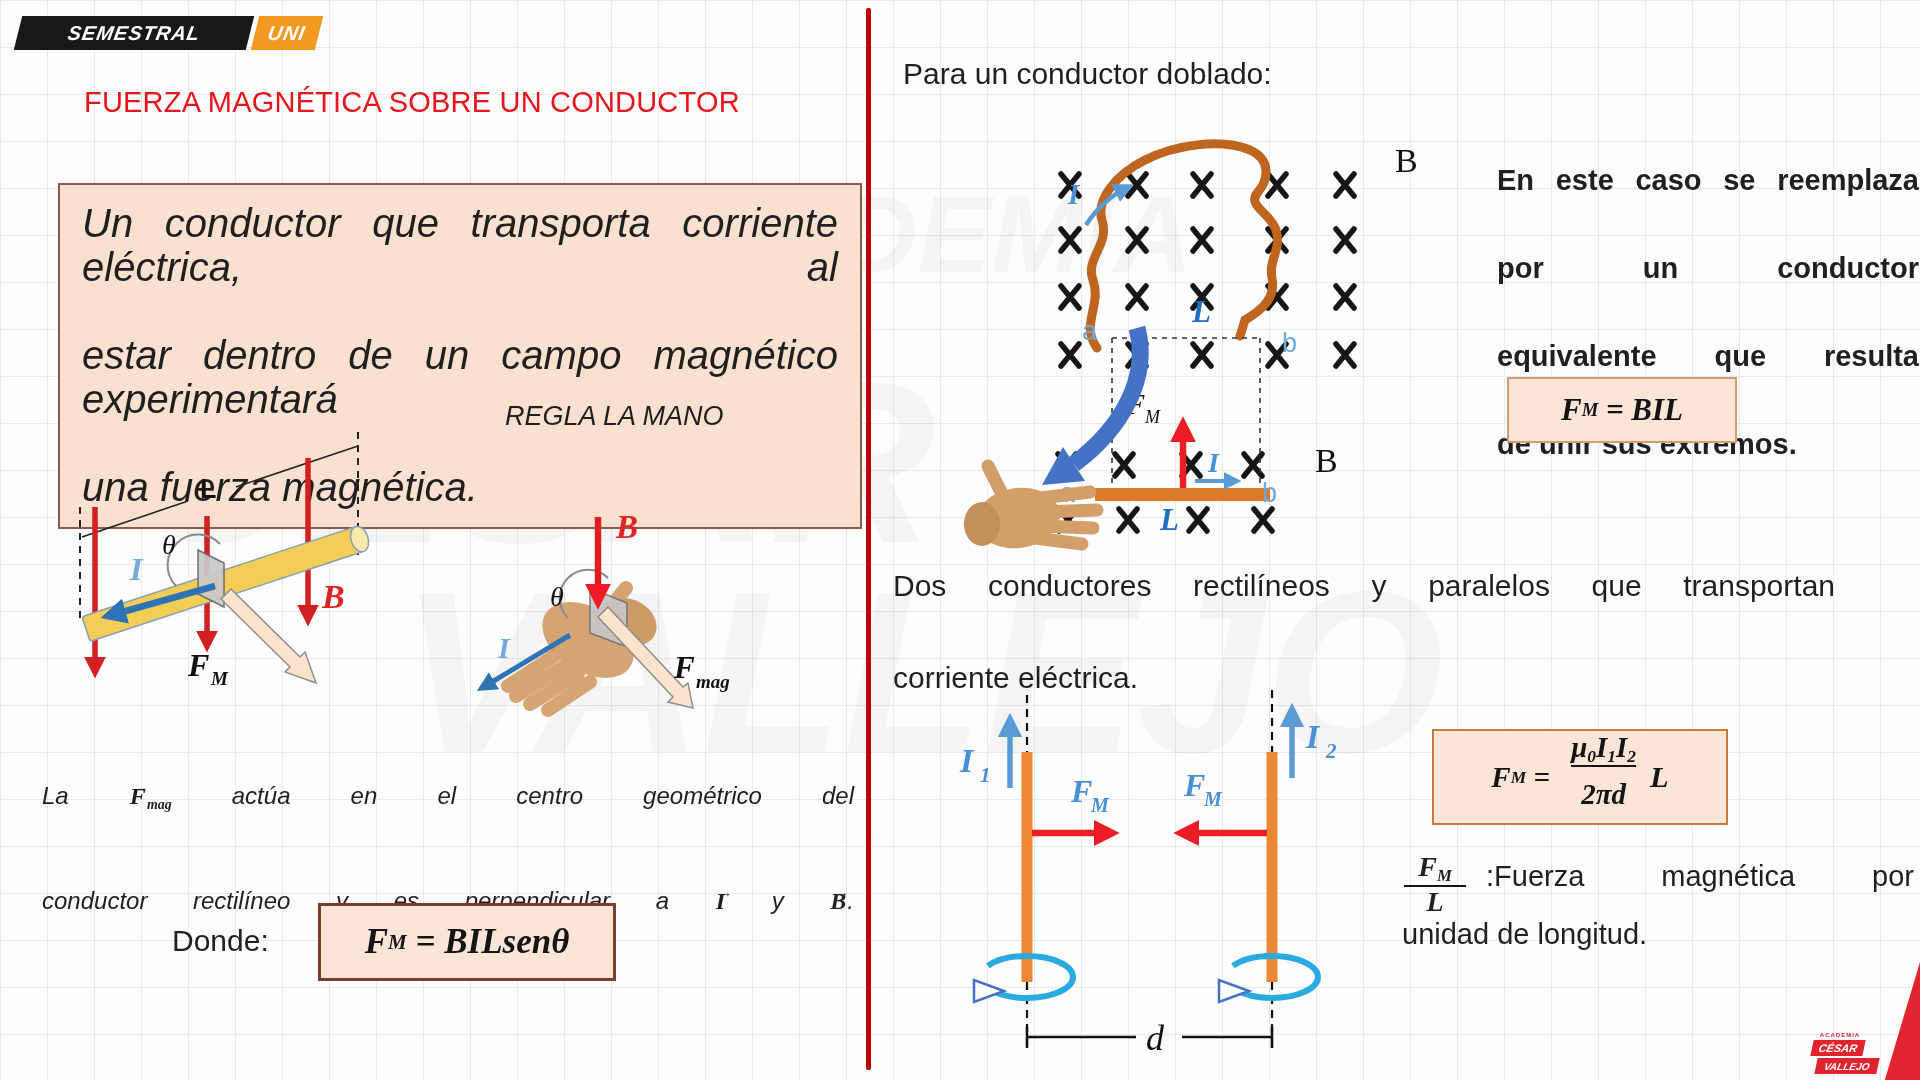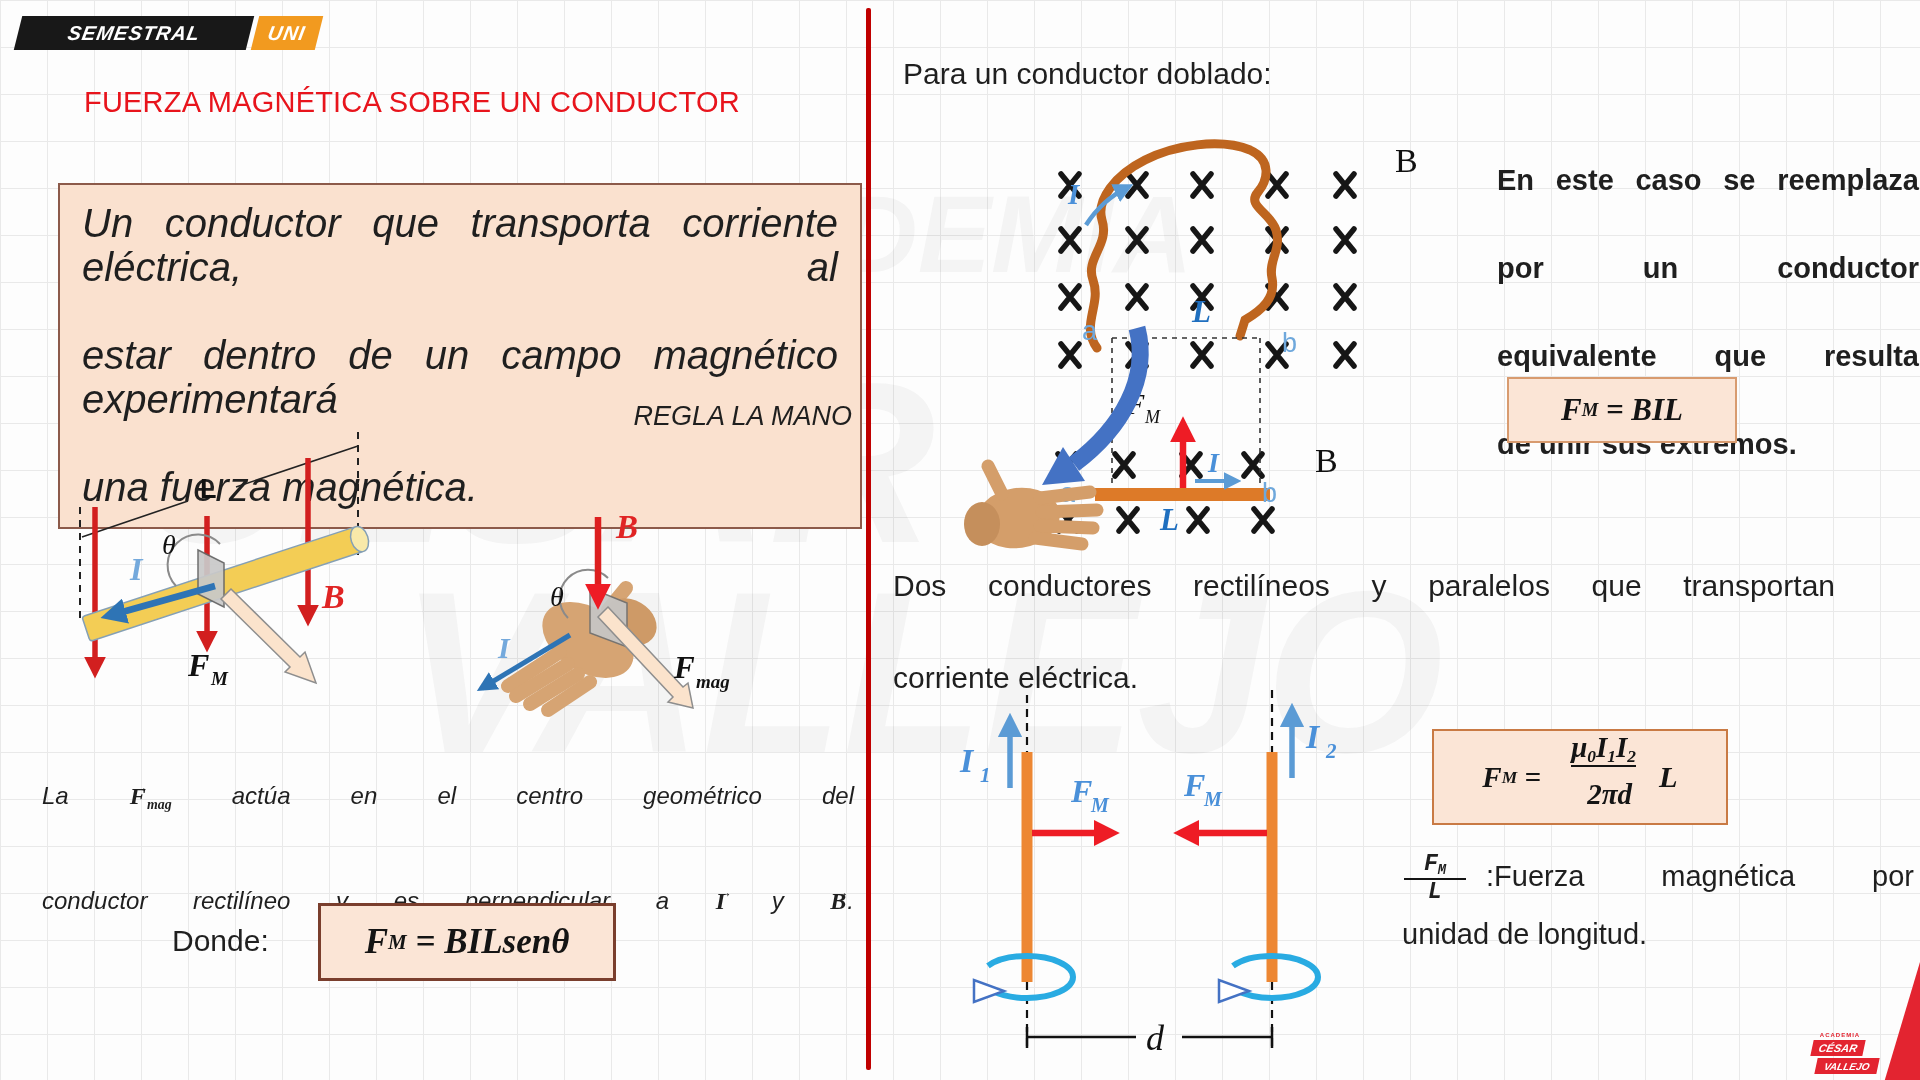--- a/index.html
+++ b/index.html
@@ -21,43 +21,43 @@
   .brand-orange{background:#F29A1F;width:64px;}
   .brand-black span,.brand-orange span{transform:skewX(4deg);color:#fff;font-weight:bold;font-style:italic;font-size:20px;letter-spacing:1px;}
   
   .divider{position:absolute;left:866px;top:8px;width:5px;height:1062px;background:#C00000;border-radius:2px;}
   
   .title{position:absolute;left:84px;top:86px;font-size:29px;font-weight:normal;color:#E8141C;letter-spacing:.2px;}
   .introbox{position:absolute;left:42px;top:183px;width:756px;background:#FAE1CF;border:2px solid #8C5A4A;
             padding:16px 22px 18px 22px;font-style:italic;font-size:40px;line-height:44px;margin-left:16px;}
   .stretch{text-align:justify;}
   .jfill{display:inline-block;width:100%;height:0;}
-  .ruletitle{position:absolute;left:522px;top:398px;width:330px;text-align:right;font-style:italic;font-size:27px;line-height:37px;}
+  .ruletitle{position:absolute;left:505px;top:398px;width:330px;text-align:left;font-style:italic;font-size:27px;line-height:37px;}
   .para{position:absolute;left:42px;top:772px;width:812px;font-style:italic;font-size:24px;line-height:48px;}
   .mathv{font-family:"Liberation Serif",serif;font-style:italic;font-weight:bold;}
   .msub{font-family:"Liberation Serif",serif;font-style:italic;font-weight:bold;font-size:0.58em;vertical-align:-0.35em;}
   .vec{display:inline-block;position:relative;margin:0 1px;}
   .vec .arr{position:absolute;top:-0.62em;left:30%;font-size:0.55em;font-style:normal;}
   .donde{position:absolute;left:172px;top:924px;font-size:30px;}
   
   .fbox{position:absolute;background:#FBE5D6;display:flex;align-items:center;justify-content:center;
         font-family:"Liberation Serif",serif;font-style:italic;font-weight:bold;color:#141414;}
   .fbox1{left:318px;top:903px;width:292px;height:72px;border:3px solid #7A3E2D;font-size:35px;}
   .fbox2{left:1507px;top:377px;width:226px;height:62px;border:2.5px solid #D89B6F;font-size:31px;}
   .fbox3{left:1432px;top:729px;width:292px;height:92px;border:2.5px solid #C97A44;font-size:29px;}
   .fsub{font-size:0.60em;vertical-align:-0.28em;}
-  .frac{display:inline-block;text-align:right;vertical-align:middle;margin:0 23px;line-height:1.05;}
+  .frac{display:inline-block;text-align:center;vertical-align:middle;margin:0 14px;line-height:1.05;}
   .frac .den{border-top:2.5px solid #141414;padding:12px 4px;}
   
   .h-right{position:absolute;left:903px;top:57px;font-size:30px;}
   .replace{position:absolute;left:1497px;top:158px;width:422px;font-size:29px;line-height:44px;font-weight:bold;}
   .dosc{position:absolute;left:893px;top:563px;width:942px;font-size:30px;line-height:46px;}
   .perlen{position:absolute;left:1400px;top:852px;width:514px;font-size:29px;line-height:44px;}
   .pl-frac{position:absolute;left:4px;top:0px;width:62px;text-align:center;
-           font-family:Liberation Mono, monospace;font-style:italic;font-weight:bold;font-size:23px;line-height:1.1;}
+           font-family:Liberation Serif, serif;font-style:italic;font-weight:bold;font-size:28px;line-height:1.1;}
   .pl-frac .den{border-top:2.5px solid #141414;}
   .pl-line1{position:absolute;left:86px;top:2px;right:0;}
   .pl-line2{position:absolute;left:2px;top:60px;right:0;}
   
   .cvlogo{position:absolute;left:1812px;top:1032px;width:80px;}
   .cv-tag{color:#E32430;font-size:6px;font-weight:bold;letter-spacing:1px;text-align:center;width:56px;}
   .cv-bar{background:#E32430;transform:skewX(-12deg);color:#fff;font-weight:bold;font-style:italic;
           display:flex;align-items:center;justify-content:center;margin-top:2px;}
   .cv-bar1{width:52px;height:16px;font-size:11px;}
   .cv-bar2{width:62px;height:16px;font-size:10px;margin-left:4px;}

